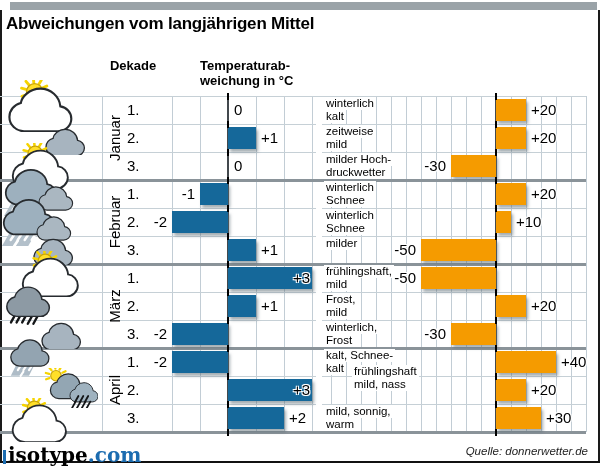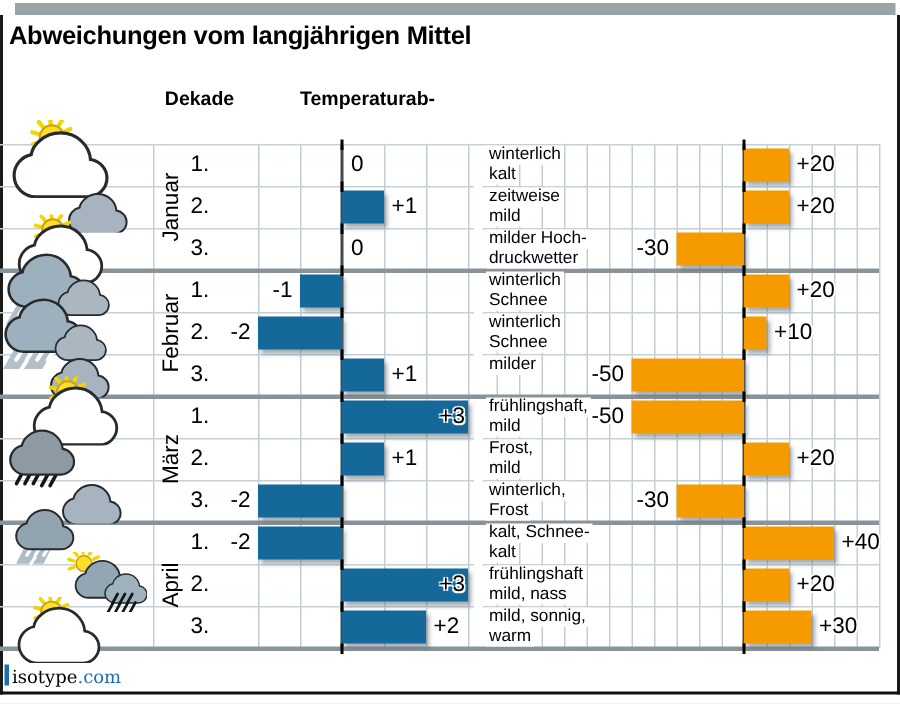--- a/index.html
+++ b/index.html
@@ -26,38 +26,39 @@
   .vlabel{position:absolute;height:28px;line-height:28px;font-size:15px;z-index:6;white-space:nowrap;
           text-shadow:-1px -1px 0 #fff,1px -1px 0 #fff,-1px 1px 0 #fff,1px 1px 0 #fff,0 0 2px #fff;}
   .dek{position:absolute;left:127px;width:28px;height:28px;line-height:28px;font-size:15px;}
   .monthbox{position:absolute;left:102px;width:24px;}
   .monthbox span{position:absolute;left:50%;top:50%;transform:translate(-50%,-50%) rotate(-90deg);
                  white-space:nowrap;font-size:15px;}
   .cond{position:absolute;left:2px;font-size:11.5px;line-height:13px;z-index:4;}
   .cond span{display:inline-block;background:#fff;padding:0 2px;}
   .icon{position:absolute;z-index:2;}
   .frule{position:absolute;left:0;right:0;top:461px;height:2px;background:#111;}
-  .brand{position:absolute;left:3px;top:443px;font-family:"DejaVu Serif",serif;font-weight:normal;font-size:12px;}
+  .brand{position:absolute;left:3px;top:443px;font-family:"DejaVu Serif",serif;font-weight:bold;font-size:20px;}
   .brand .bbar{display:inline-block;width:3px;height:14px;background:#1c6cb0;margin-right:2px;vertical-align:-2px;}
   .brand .tld{color:#1c6cb0;}
   .source{position:absolute;right:12px;top:445px;font-style:italic;font-size:11.5px;color:#222;}
 </style>
 </head>
 <body>
 
 <div class="frame">
   <div class="topband"></div>
   <div class="bleft"></div>
   <div class="bright"></div>
 
   <h1 class="title">Abweichungen vom langjährigen Mittel</h1>
 
   <div class="hdr hdr-dekade">Dekade</div>
   <div class="hdr hdr-temp">
     <div>Temperaturab-</div>
+    <div>weichung in °C</div>
   </div>
 
   <div id="leftPanel" class="panel">
     <div id="tempGrid">
         <div class="vline" style="left: 0px;"></div>
         <div class="vline" style="left: 70px;"></div>
         <div class="vline" style="left: 98px;"></div>
         <div class="vline" style="left: 154px;"></div>
         <div class="vline" style="left: 182px;"></div>
         <div class="vline" style="left: 210px;"></div>
@@ -316,30 +317,31 @@
       <div class="vlabel" style="top: 196px; left: 209px;">+20</div>
       <div class="cond" style="top: 197px;"><span>Frost,</span><br><span>mild</span><br></div>
       <div class="bar" style="top: 227px; height: 22px; width: 45px; left: 129px; background: rgb(245, 155, 0);"></div>
       <div class="vlabel" style="top: 224px; right: 140px;">-30</div>
       <div class="cond" style="top: 225px;"><span>winterlich,</span><br><span>Frost</span><br></div>
       <div class="bar" style="top: 255px; height: 22px; width: 60px; left: 174px; background: rgb(245, 155, 0);"></div>
       <div class="vlabel" style="top: 252px; left: 239px;">+40</div>
       <div class="cond" style="top: 253px;"><span>kalt, Schnee-</span><br><span>kalt</span><br></div>
       <div class="bar" style="top: 283px; height: 22px; width: 30px; left: 174px; background: rgb(245, 155, 0);"></div>
       <div class="vlabel" style="top: 280px; left: 209px;">+20</div>
-      <div class="cond" style="top: 281px;"><span>frühlingshaft</span><br><span>mild, nass</span><br></div>
+      <div class="cond" style="top: 269px; margin-left: 28px;"><span>frühlingshaft</span><br><span>mild, nass</span><br></div>
       <div class="bar" style="top: 311px; height: 22px; width: 45px; left: 174px; background: rgb(245, 155, 0);"></div>
       <div class="vlabel" style="top: 308px; left: 224px;">+30</div>
       <div class="cond" style="top: 309px;"><span>mild, sonnig,</span><br><span>warm</span><br></div>
     </div>
 
   <div class="frule"></div>
   <div class="brand">
     <span class="bbar"></span><span>isotype</span><span class="tld">.com</span>
   </div>
+  <div class="source">Quelle: donnerwetter.de</div>
 <div class="sep" style="top: 96px; height: 1px; background: rgb(198, 208, 214);"></div>
     <div class="sep" style="top: 179px; height: 3px;"></div>
     <div class="sep" style="top: 263px; height: 3px;"></div>
     <div class="sep" style="top: 347px; height: 3px;"></div>
     <div class="sep" style="top: 431px; height: 3px;"></div>
     <div class="tick" style="left: 227px; top: 93px;"></div>
     <div class="tick" style="left: 495px; top: 93px;"></div>
     <div class="tick" style="left: 227px; top: 121px;"></div>
     <div class="tick" style="left: 495px; top: 121px;"></div>
     <div class="tick" style="left: 227px; top: 149px;"></div>

